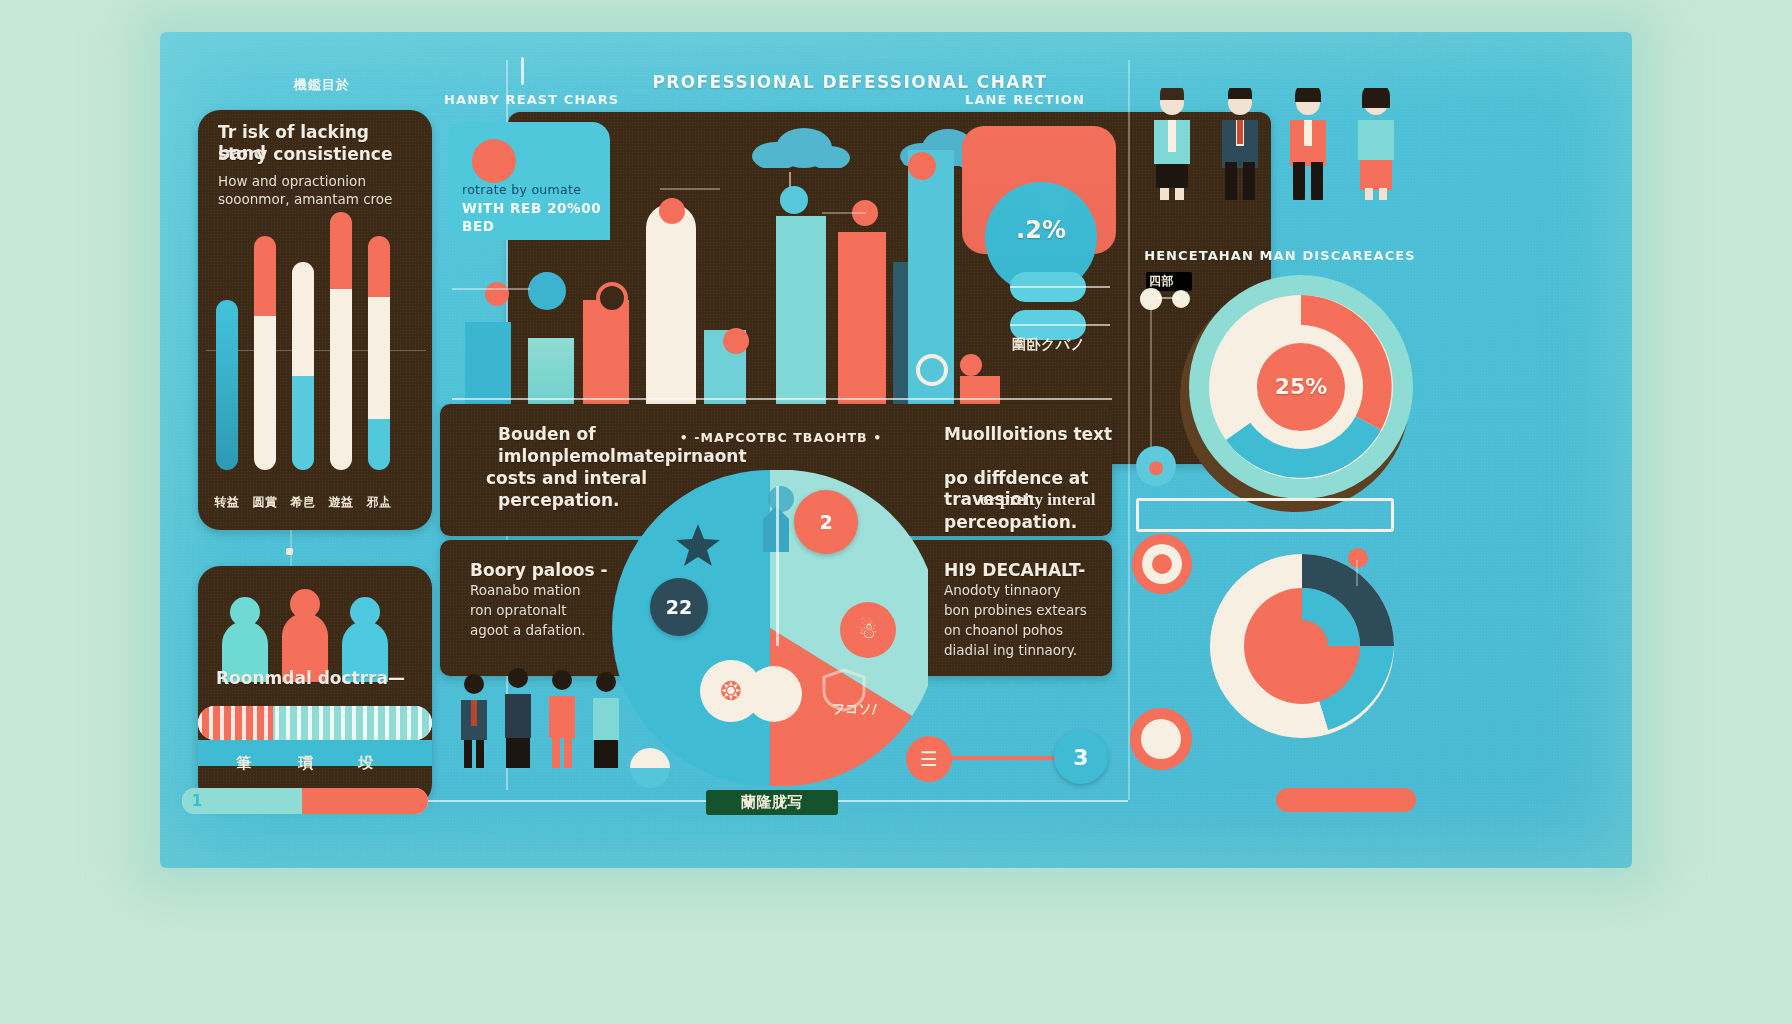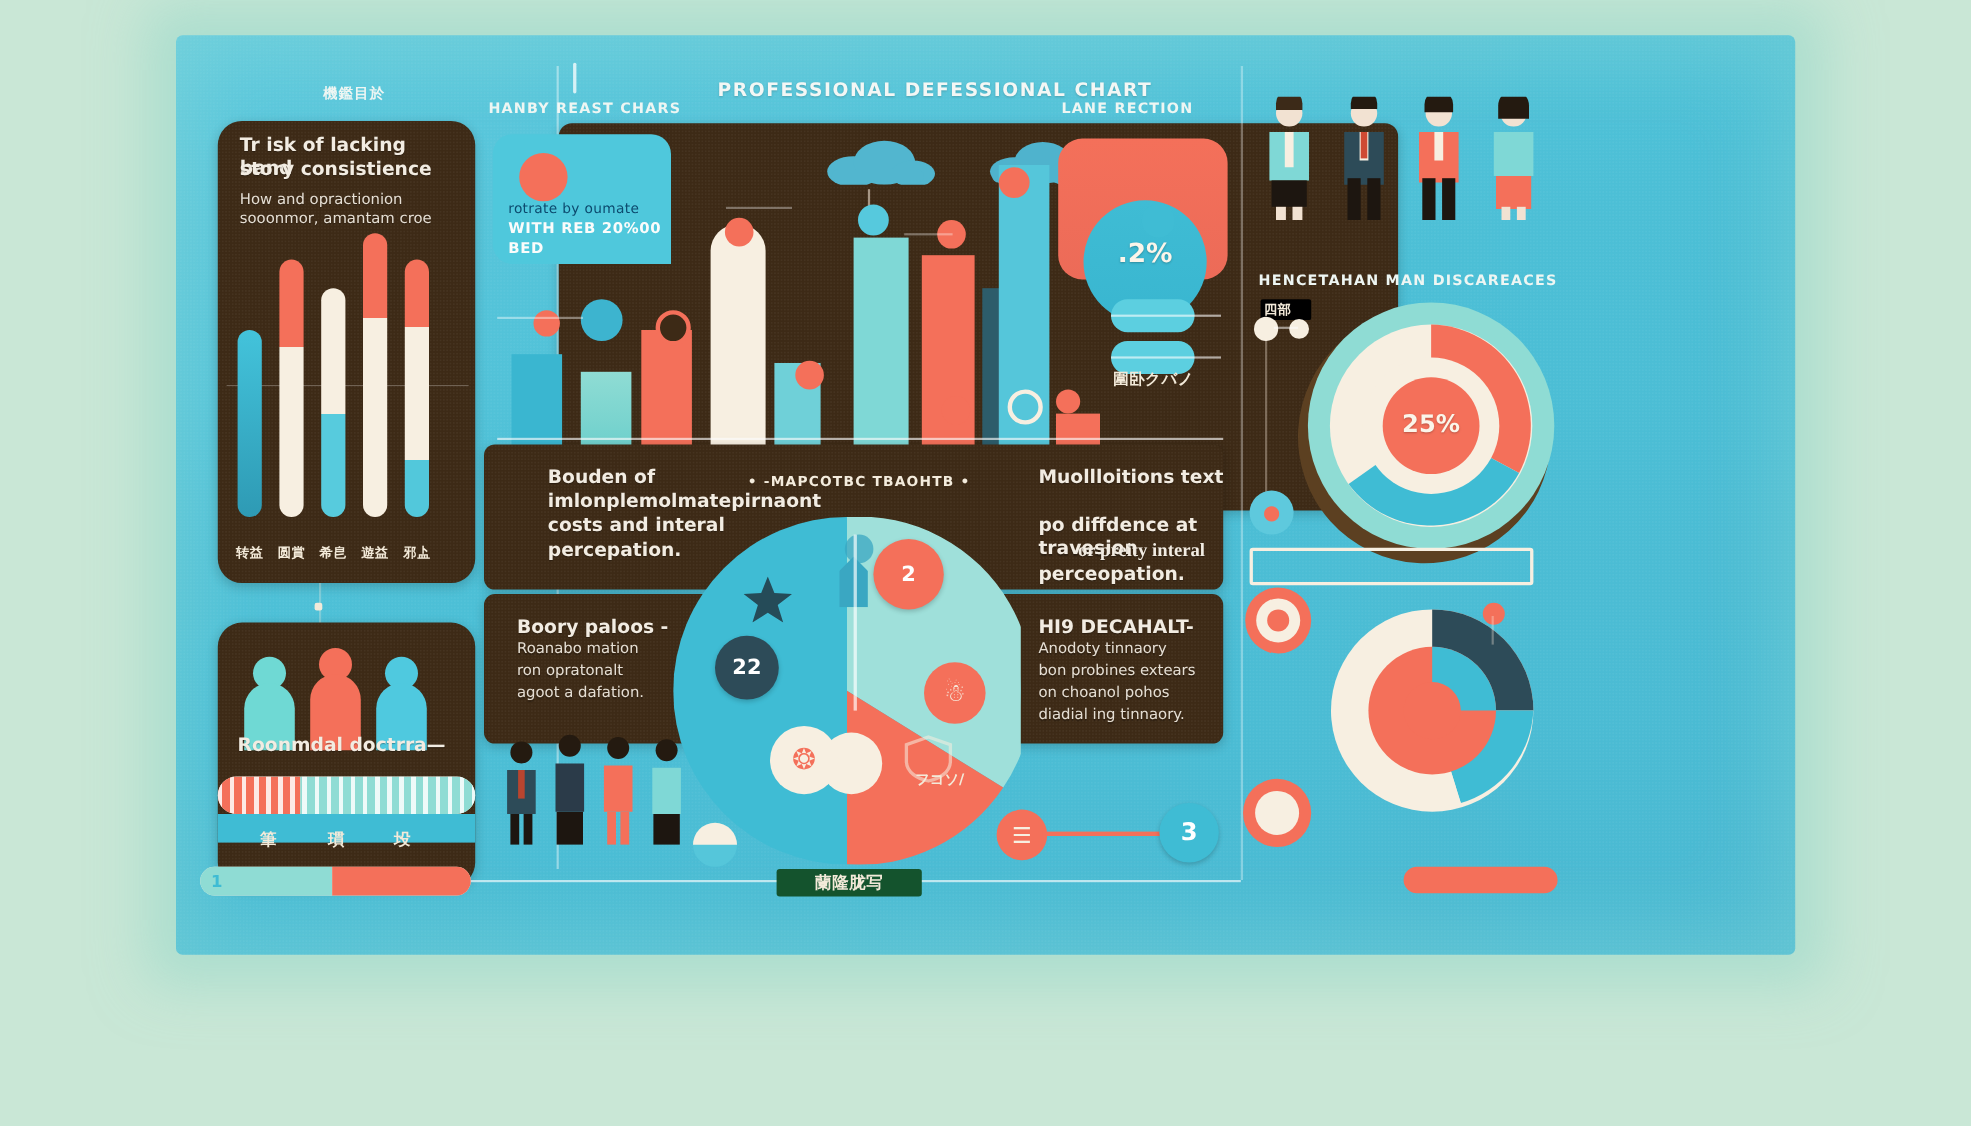--- a/index.html
+++ b/index.html
@@ -222,21 +222,21 @@
   <div class="line" style="left:452px;top:288px;width:78px;height:2px;opacity:.55;"></div>
   <div class="line" style="left:660px;top:188px;width:60px;height:2px;opacity:.45;"></div>
   <div class="line" style="left:822px;top:212px;width:44px;height:2px;opacity:.45;"></div>
 
   <div class="card" style="left:440px;top:404px;width:672px;height:132px;border-radius:10px;">
     <div class="noise" style="border-radius:10px;"></div>
   </div>
 
   <div class="cardtxt" style="left:498px;top:424px;width:190px;">Bouden of</div>
   <div class="cardtxt" style="left:498px;top:446px;width:210px;">imlonplemolmatepirnaont</div>
-  <div class="cardtxt" style="left:498px;top:468px;width:200px;">costs and interal</div>
+  <div class="cardtxt" style="left:486px;top:468px;width:200px;">costs and interal</div>
   <div class="cardtxt" style="left:498px;top:490px;width:200px;">percepation.</div>
 
   <div class="sublabel" style="position:absolute;left:676px;top:430px;width:210px;text-align:center;font-size:12.5px;color:#f4ecdd;">• -MAPCOTBC TBAOHTB •</div>
 
   <div class="cardtxt" style="left:944px;top:424px;width:180px;">Muollloitions text</div>
   <div class="cardtxt" style="left:944px;top:468px;width:190px;">po diffdence at travesion</div>
   <div class="cardtxt" style="left:980px;top:490px;width:180px;font-family:Liberation Serif, serif;">or preity interal</div>
   <div class="cardtxt" style="left:944px;top:512px;width:180px;">perceopation.</div>
 
   <div class="card" style="left:440px;top:540px;width:672px;height:136px;border-radius:10px;">

